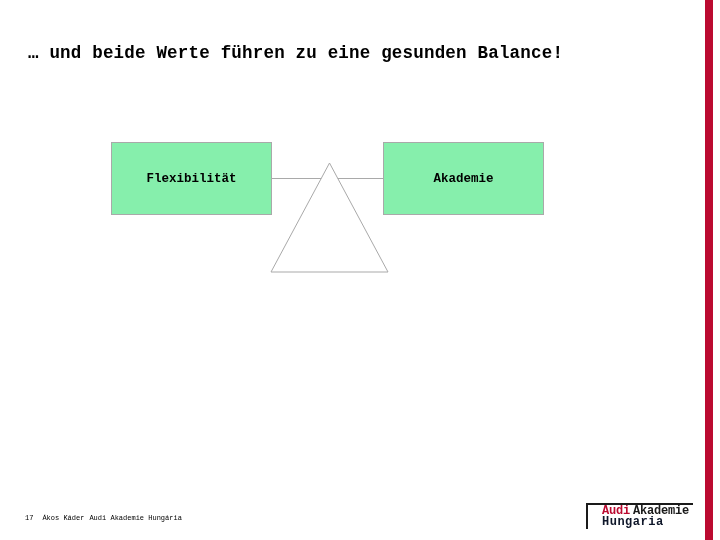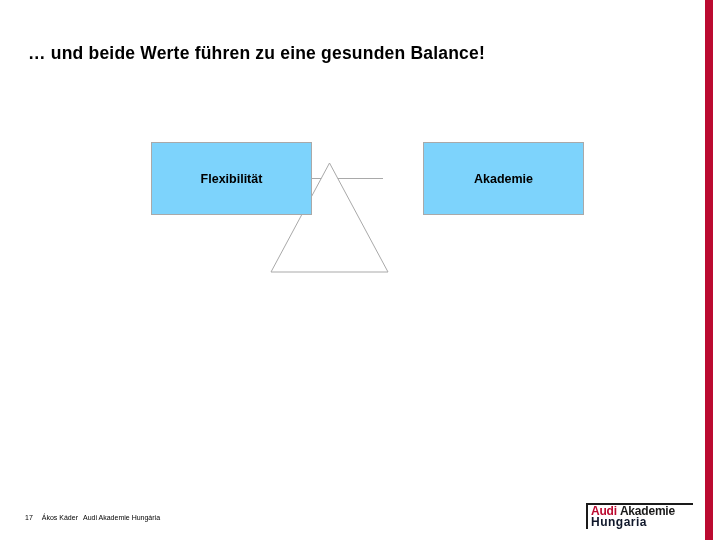--- a/index.html
+++ b/index.html
@@ -2,21 +2,21 @@
 <html><head>
 <meta charset="utf-8">
 <style>
   html, body { margin: 0; padding: 0; background: #ffffff; }
   .slide {
     position: relative;
     width: 720px;
     height: 540px;
     background: #ffffff;
     overflow: hidden;
-    font-family: Liberation Sans, sans-serif;
+    font-family: Liberation Mono, monospace;
   }
   .accent-bar {
     position: absolute;
     top: 0;
     right: 7px;
     width: 8px;
     height: 540px;
     background: #bb0a30;
   }
   .title {
@@ -40,30 +40,29 @@
   .fulcrum {
     position: absolute;
     left: 269px;
     top: 161px;
   }
   .value-box {
     position: absolute;
     top: 142px;
     width: 161px;
     height: 73px;
-    background: #7dd3fc;
+    background: #86efac;
     border: 1px solid #a9a9a9;
     box-sizing: border-box;
     display: flex;
     align-items: center;
     justify-content: center;
     font-size: 12.5px;
     font-weight: bold;
     color: #000000;
-    margin-left: 40px;
   }
   .value-box.left  { left: 111px; }
   .value-box.right { left: 383px; }
   .footer {
     position: absolute;
     left: 25px;
     top: 514px;
     font-size: 7px;
     color: #000000;
     white-space: nowrap;
@@ -72,21 +71,21 @@
   .footer .author   { margin-right: 5px; }
   .logo {
     position: absolute;
     left: 586px;
     top: 503px;
     width: 107px;
     border-top: 2px solid #1a1a1a;
   }
   .logo-inner {
     border-left: 2px solid #1a1a1a;
-    padding: 1px 0 1px 3px;
+    padding: 1px 0 1px 14px;
   }
   .logo-line1 {
     font-size: 12px;
     font-weight: bold;
     line-height: 11px;
     letter-spacing: -0.2px;
     color: #1a1a1a;
     white-space: nowrap;
   }
   .logo-line1 .brand { color: #bb0a30; margin-right: 3px; }

